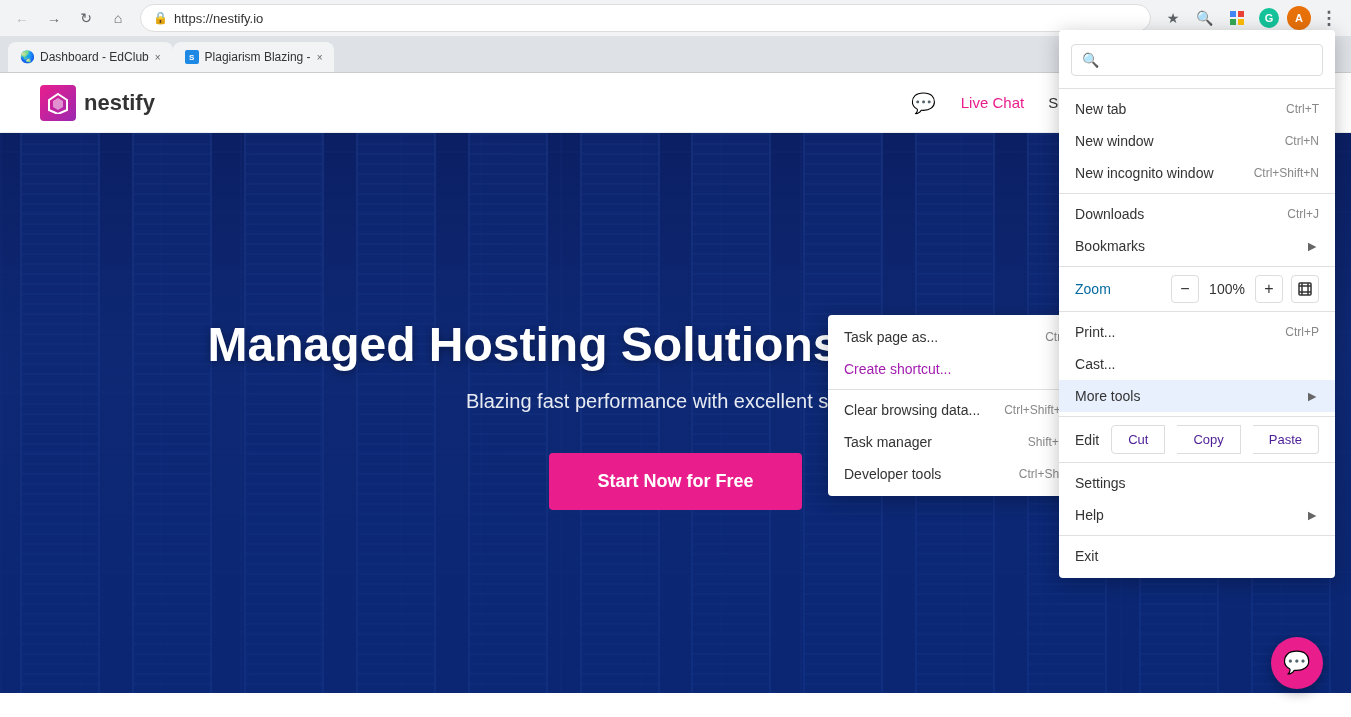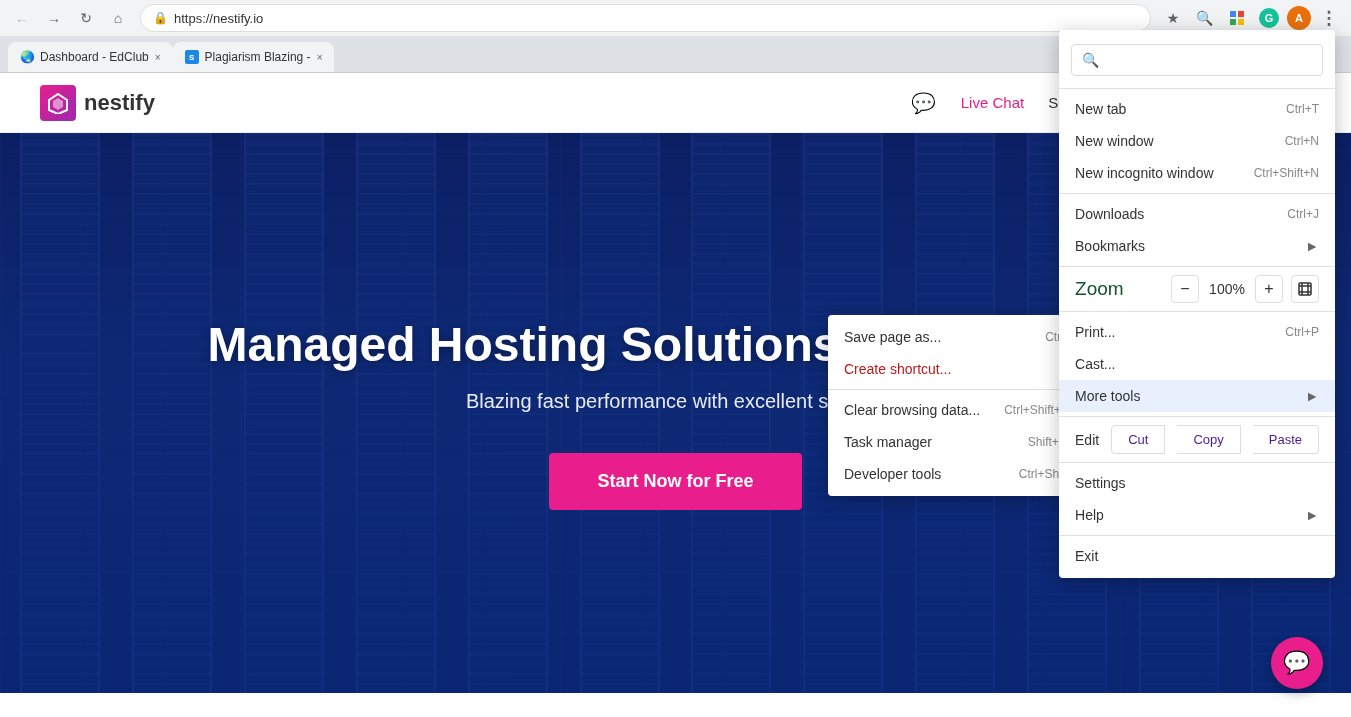--- a/index.html
+++ b/index.html
@@ -204,21 +204,21 @@
       min-width: 260px;
       padding: 6px 0;
       font-size: 14px;
     }
     .ctx-item {
       display: flex; align-items: center; justify-content: space-between;
       padding: 8px 16px;
       cursor: pointer;
       color: #333;
     }
-    .ctx-item.disabled { color: #b91c1c; cursor: default; }
+    .ctx-item.disabled { color: #a21caf; cursor: default; }
     .ctx-shortcut { color: #888; font-size: 12px; margin-left: 24px; white-space: nowrap; }
     .ctx-arrow { color: #666; }
     .ctx-divider { height: 1px; background: #e0e0e0; margin: 4px 0; }
 
     
     .chrome-menu {
       position: fixed;
       top: 30px; right: 16px;
       z-index: 1001;
       background: white;
@@ -244,21 +244,21 @@
       padding: 8px 16px;
       cursor: pointer; color: #333;
     }
     .chrome-menu-item.highlighted { background: #e8f0fe; }
     .chrome-shortcut { color: #888; font-size: 12px; }
     .chrome-divider { height: 1px; background: #e0e0e0; margin: 4px 0; }
     .zoom-control {
       display: flex; align-items: center; justify-content: space-between;
       padding: 4px 16px;
     }
-    .zoom-label { color: #14532d; font-size: 19px; }
+    .zoom-label { color: #0369a1; font-size: 14px; }
     .zoom-buttons { display: flex; align-items: center; gap: 8px; }
     .zoom-btn {
       width: 28px; height: 28px;
       border: 1px solid #ddd; border-radius: 4px;
       background: white; cursor: pointer;
       display: flex; align-items: center; justify-content: center;
       font-size: 16px; color: #333;
     }
     .zoom-value { font-size: 14px; color: #333; min-width: 40px; text-align: center; }
     .zoom-fullscreen { width: 28px; height: 28px; border: 1px solid #ddd; border-radius: 4px; background: white; cursor: pointer; display: flex; align-items: center; justify-content: center; }
@@ -368,21 +368,21 @@
       <h1 class="hero-title">Managed Hosting Solutions for Business</h1>
       <p class="hero-subtitle">Blazing fast performance with excellent support</p>
       <button class="hero-cta">Start Now for Free</button>
     </div>
   </div>
 </div>
 
 <div class="context-menu-overlay">
   <div class="context-menu">
     <div class="ctx-item">
-      <span>Save page as...</span>
+      <span>Task page as...</span>
       <span class="ctx-shortcut">Ctrl+S</span>
     </div>
     <div class="ctx-item disabled">
       <span>Create shortcut...</span>
     </div>
     <div class="ctx-divider"></div>
     <div class="ctx-item">
       <span>Clear browsing data...</span>
       <span class="ctx-shortcut">Ctrl+Shift+Del</span>
     </div>

